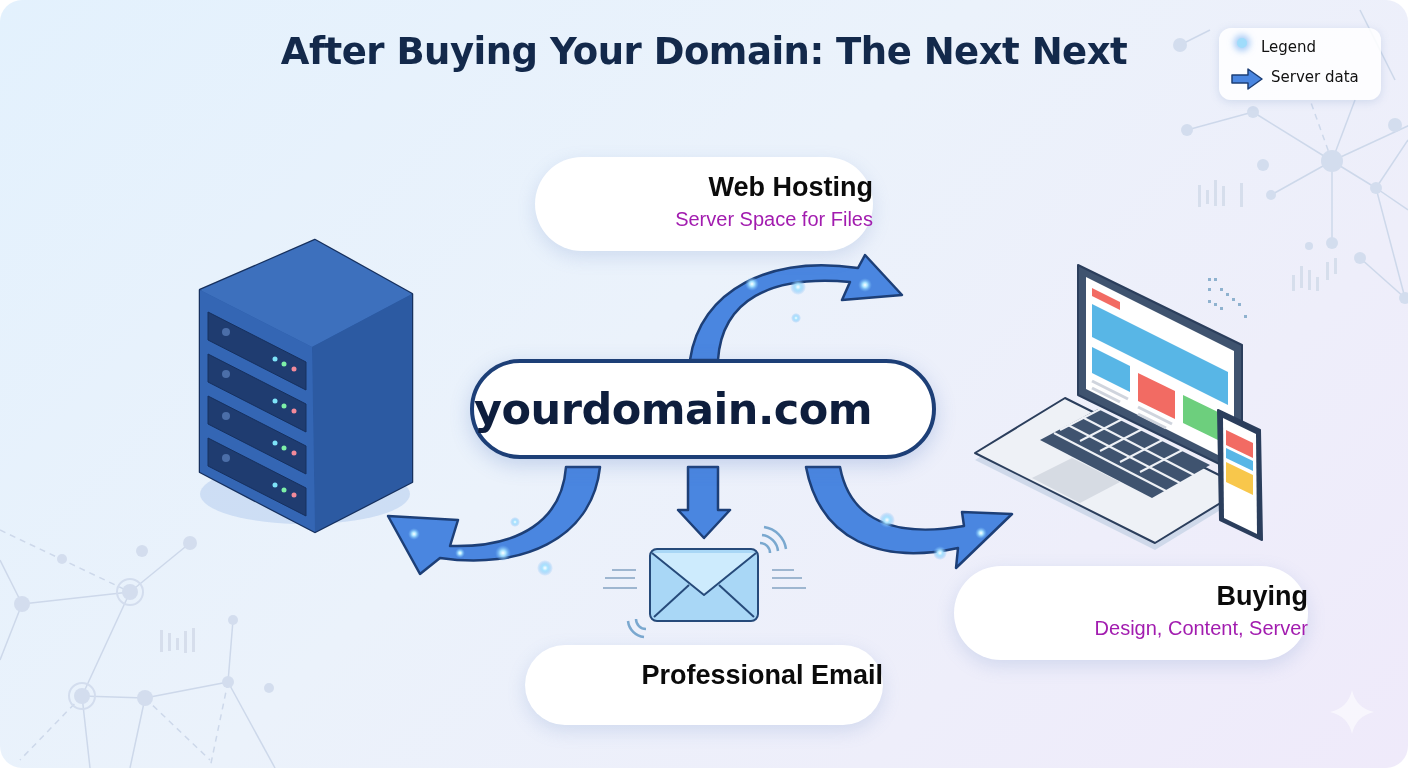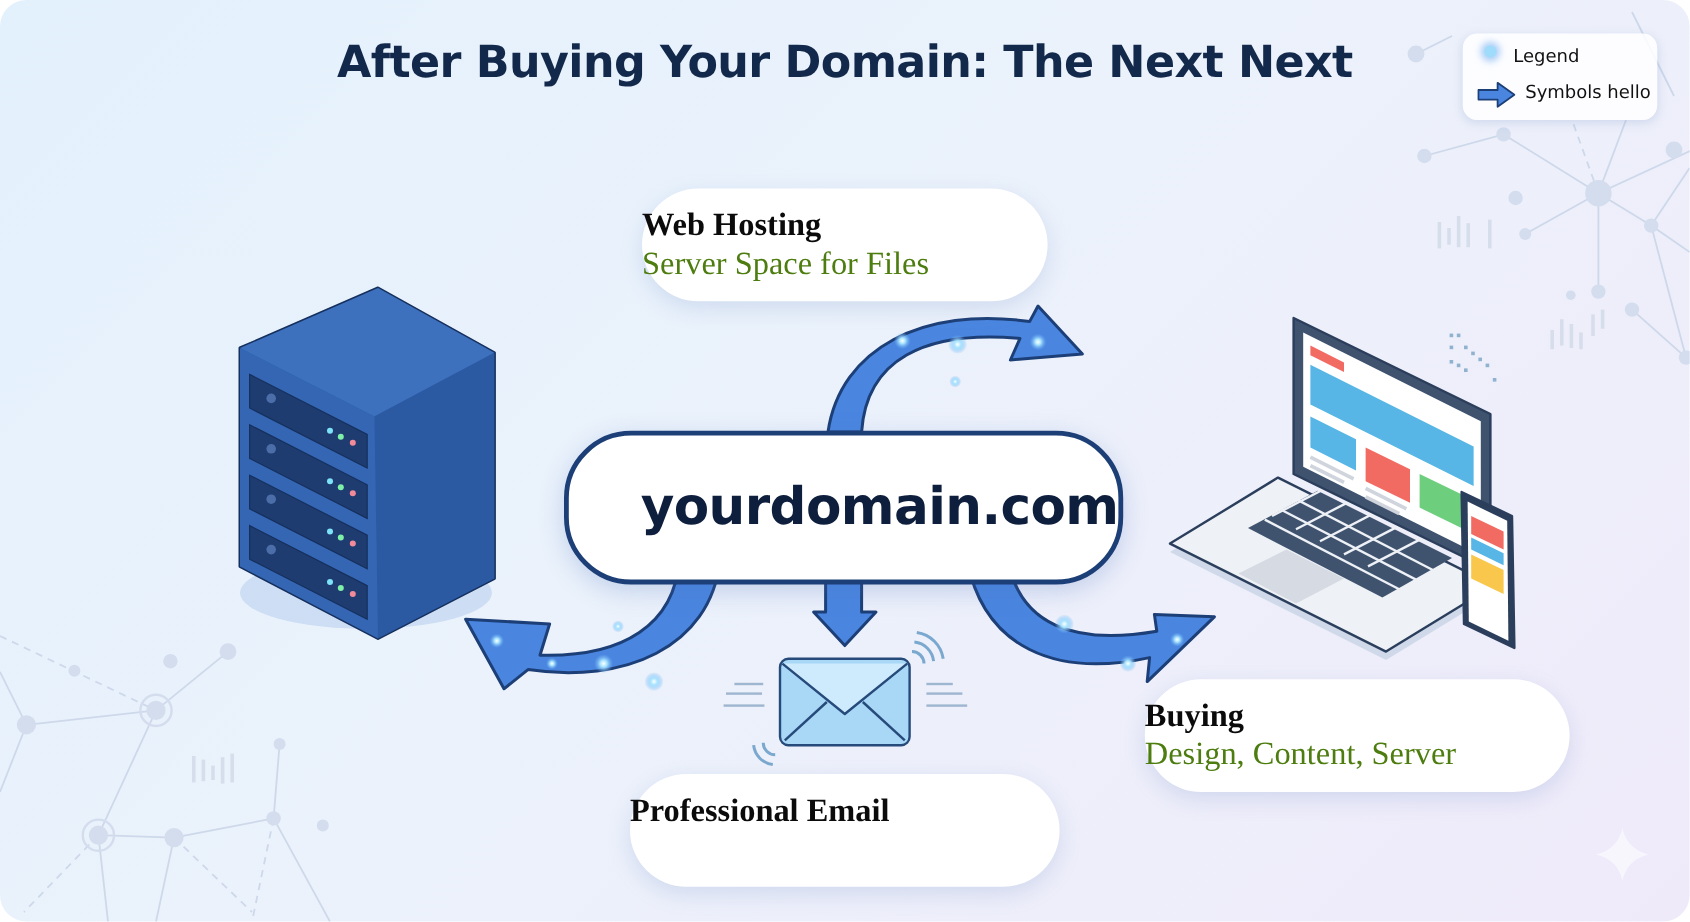--- a/index.html
+++ b/index.html
@@ -5,25 +5,25 @@
   html,body{margin:0;padding:0;}
   body{width:1408px;height:768px;overflow:hidden;background:#ffffff;font-family:"Liberation Sans","DejaVu Sans",sans-serif;}
   .canvas{position:absolute;left:0;top:0;width:1408px;height:768px;border-radius:22px;overflow:hidden;
     background:linear-gradient(135deg,#e3f1fd 0%,#ebf2fb 45%,#eeeefa 75%,#efeafa 100%);}
   .bg-svg{position:absolute;left:0;top:0;}
   .title{position:absolute;left:0;width:1408px;top:30px;text-align:center;font-family:"DejaVu Sans",sans-serif;font-weight:bold;font-size:37px;color:#13294b;letter-spacing:-0.5px;}
   .subtitle{position:absolute;left:0;width:1408px;top:86px;text-align:center;font-family:"DejaVu Sans",sans-serif;font-size:22px;color:#111;letter-spacing:-0.3px;}
   .legend{position:absolute;left:1219px;top:28px;width:162px;height:72px;background:rgba(255,255,255,0.85);border-radius:12px;box-shadow:0 2px 8px rgba(120,150,200,0.25);}
   .legend-row{position:absolute;left:12px;display:flex;gap:8px;font-size:15px;color:#111;font-family:"DejaVu Sans",sans-serif;}
   .legend-dot{width:10px;height:10px;border-radius:50%;background:#9fdcfb;box-shadow:0 0 6px 3px rgba(110,170,240,0.6);margin-left:6px;margin-right:6px;}
-  .pill{position:absolute;background:#fff;border-radius:48px;box-shadow:0 6px 18px rgba(110,140,200,0.22);text-align:left;font-family:Liberation Serif, serif;}
+  .pill{position:absolute;background:#fff;border-radius:48px;box-shadow:0 6px 18px rgba(110,140,200,0.22);text-align:right;font-family:Liberation Sans, sans-serif;}
   .pill .h{font-weight:bold;color:#0b0b0b;font-size:27px;line-height:34px;}
-  .pill .s{color:#4d7c0f;font-size:27px;line-height:30px;}
-  .domain-pill{position:absolute;left:470px;top:359px;width:466px;height:128px;border:4px solid #1d3f77;border-radius:56px;background:#fff;box-sizing:border-box;
-    box-shadow:0 6px 20px rgba(70,110,190,0.25);display:flex;align-items:center;justify-content:flex-end;}
+  .pill .s{color:#a21caf;font-size:20px;line-height:30px;}
+  .domain-pill{position:absolute;left:470px;top:359px;width:466px;height:100px;border:4px solid #1d3f77;border-radius:56px;background:#fff;box-sizing:border-box;
+    box-shadow:0 6px 20px rgba(70,110,190,0.25);display:flex;align-items:center;justify-content:flex-start;}
   .domain-pill span{font-family:"DejaVu Sans",sans-serif;font-weight:bold;font-size:43px;color:#0e1e3d;letter-spacing:-0.5px;}
   .abs{position:absolute;}
 </style>
 </head>
 <body>
 
 <div class="canvas">
 
   <svg class="bg-svg" width="1408" height="768">
     <g stroke="#cdd8ea" stroke-width="1.5" fill="none">
@@ -112,21 +112,21 @@
 
   <div class="legend">
     <div class="legend-row" style="top:10px;">
       <span class="legend-dot"></span>
       <span>Legend</span>
     </div>
     <div class="legend-row" style="top:40px;">
       <svg width="32" height="22" viewBox="0 0 32 22">
         <path d="M1,7 H17 V1 L31,11 L17,21 V15 H1 Z" fill="#4a86e0" stroke="#1d3f77" stroke-width="1.5" stroke-linejoin="round"></path>
       </svg>
-      <span>Symbols hello</span>
+      <span>Server data</span>
     </div>
   </div>
 
   <svg class="abs" style="left:0;top:0;" width="1408" height="768">
     <defs>
       <radialGradient id="glow" cx="50%" cy="50%" r="50%">
         <stop offset="0%" stop-color="#ffffff"></stop>
         <stop offset="35%" stop-color="#a9e4ff"></stop>
         <stop offset="100%" stop-color="#6cb0f5" stop-opacity="0"></stop>
       </radialGradient>
@@ -269,21 +269,21 @@
 
   <div class="pill" style="left:535px;top:157px;width:338px;height:94px;">
     <div class="h" style="margin-top:13px;">Web Hosting</div>
     <div class="s">Server Space for Files</div>
   </div>
 
   <div class="domain-pill">
     <span>yourdomain.com</span>
   </div>
 
-  <div class="pill" style="left:525px;top:645px;width:358px;height:94px;">
+  <div class="pill" style="left:525px;top:645px;width:358px;height:80px;">
     <div class="h" style="margin-top:13px;">Professional Email</div>
   </div>
 
   <div class="pill" style="left:954px;top:566px;width:354px;height:94px;">
     <div class="h" style="margin-top:13px;">Buying</div>
     <div class="s">Design, Content, Server</div>
   </div>
 
 </div>
 

